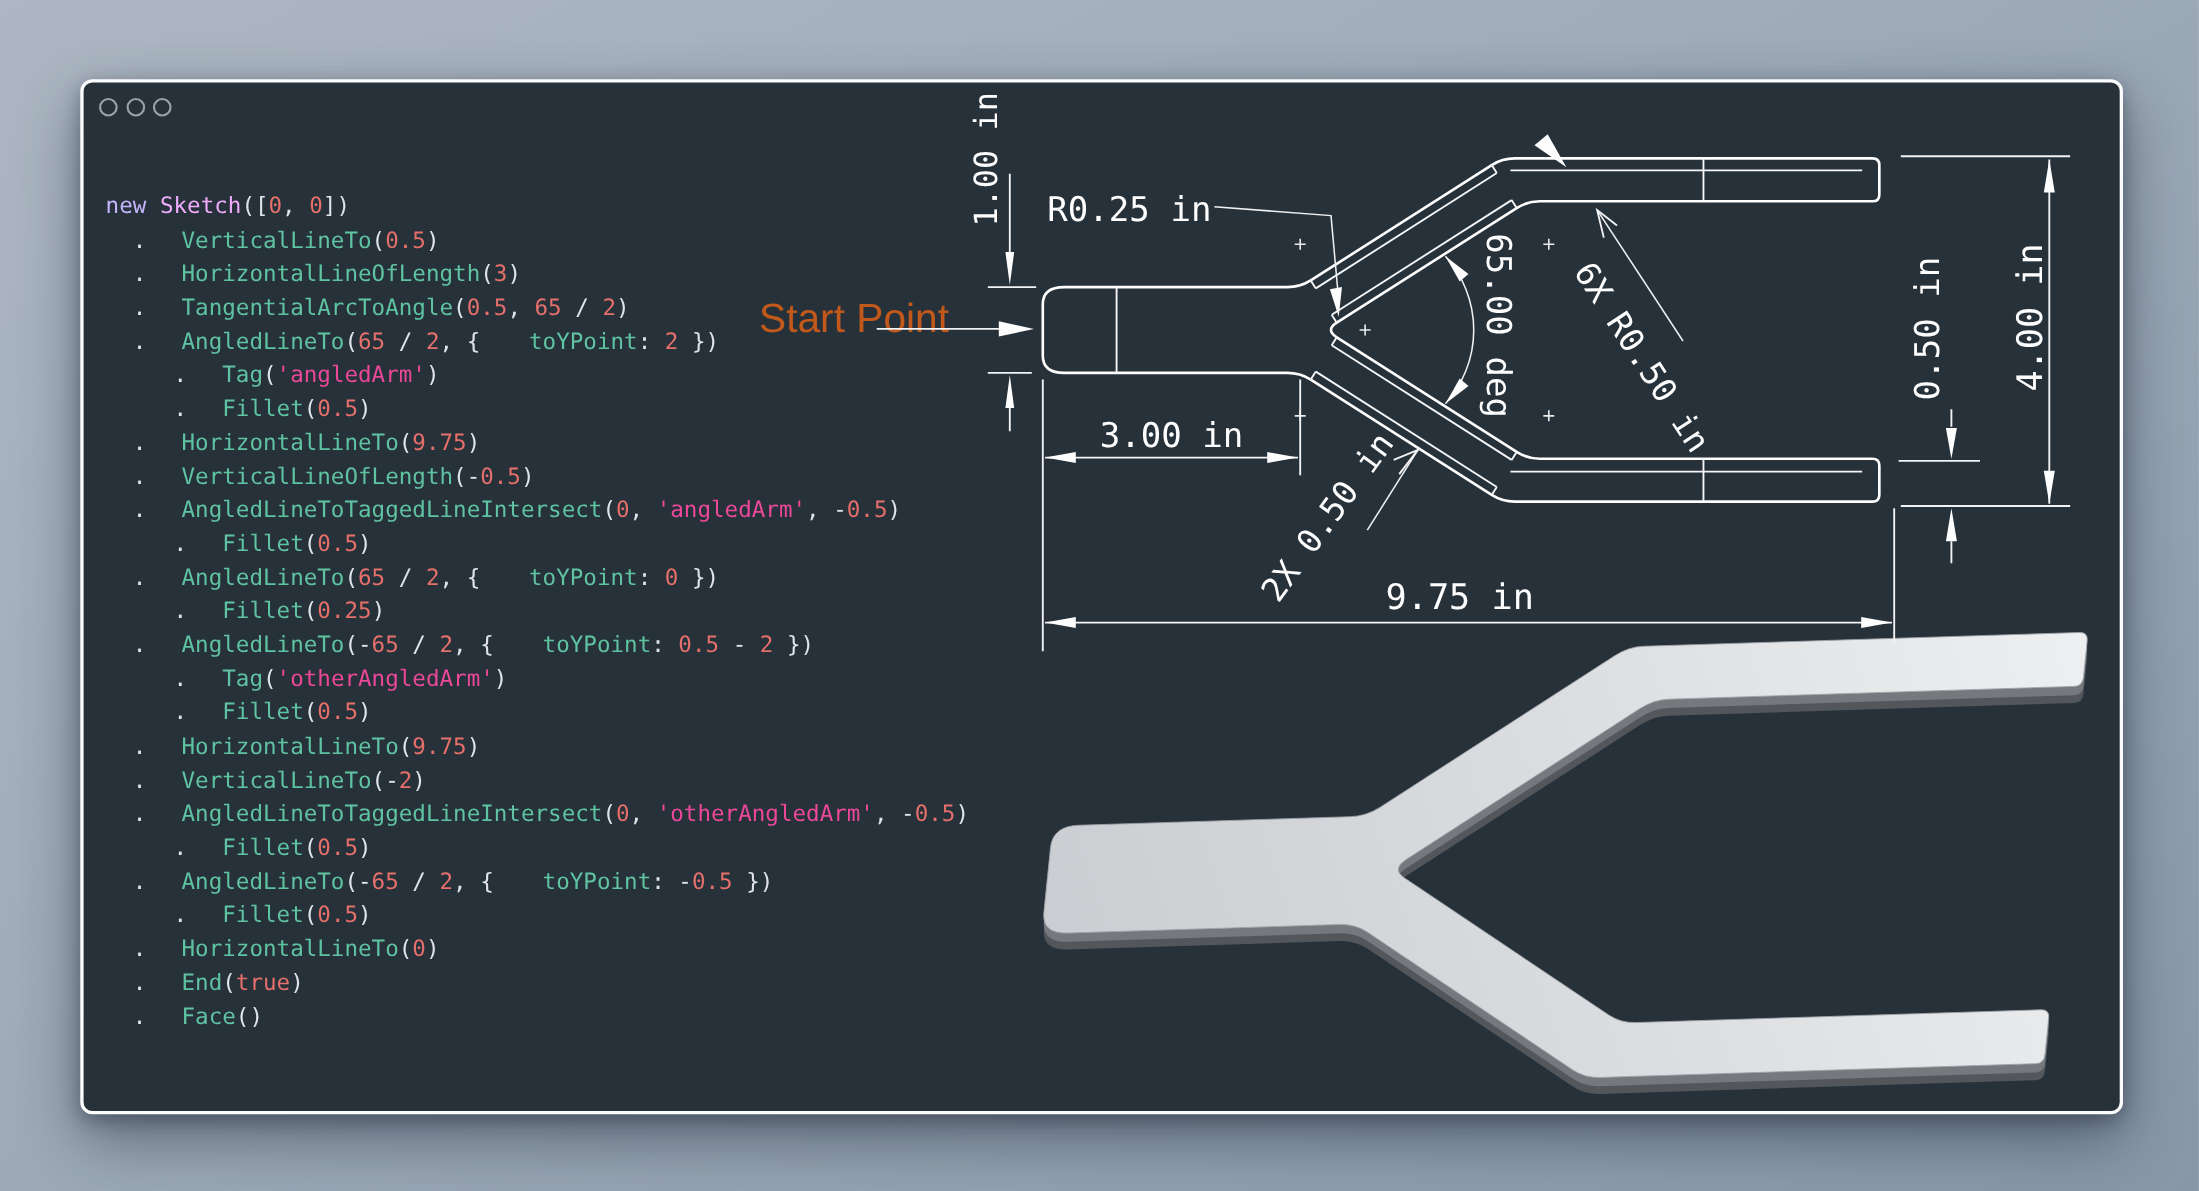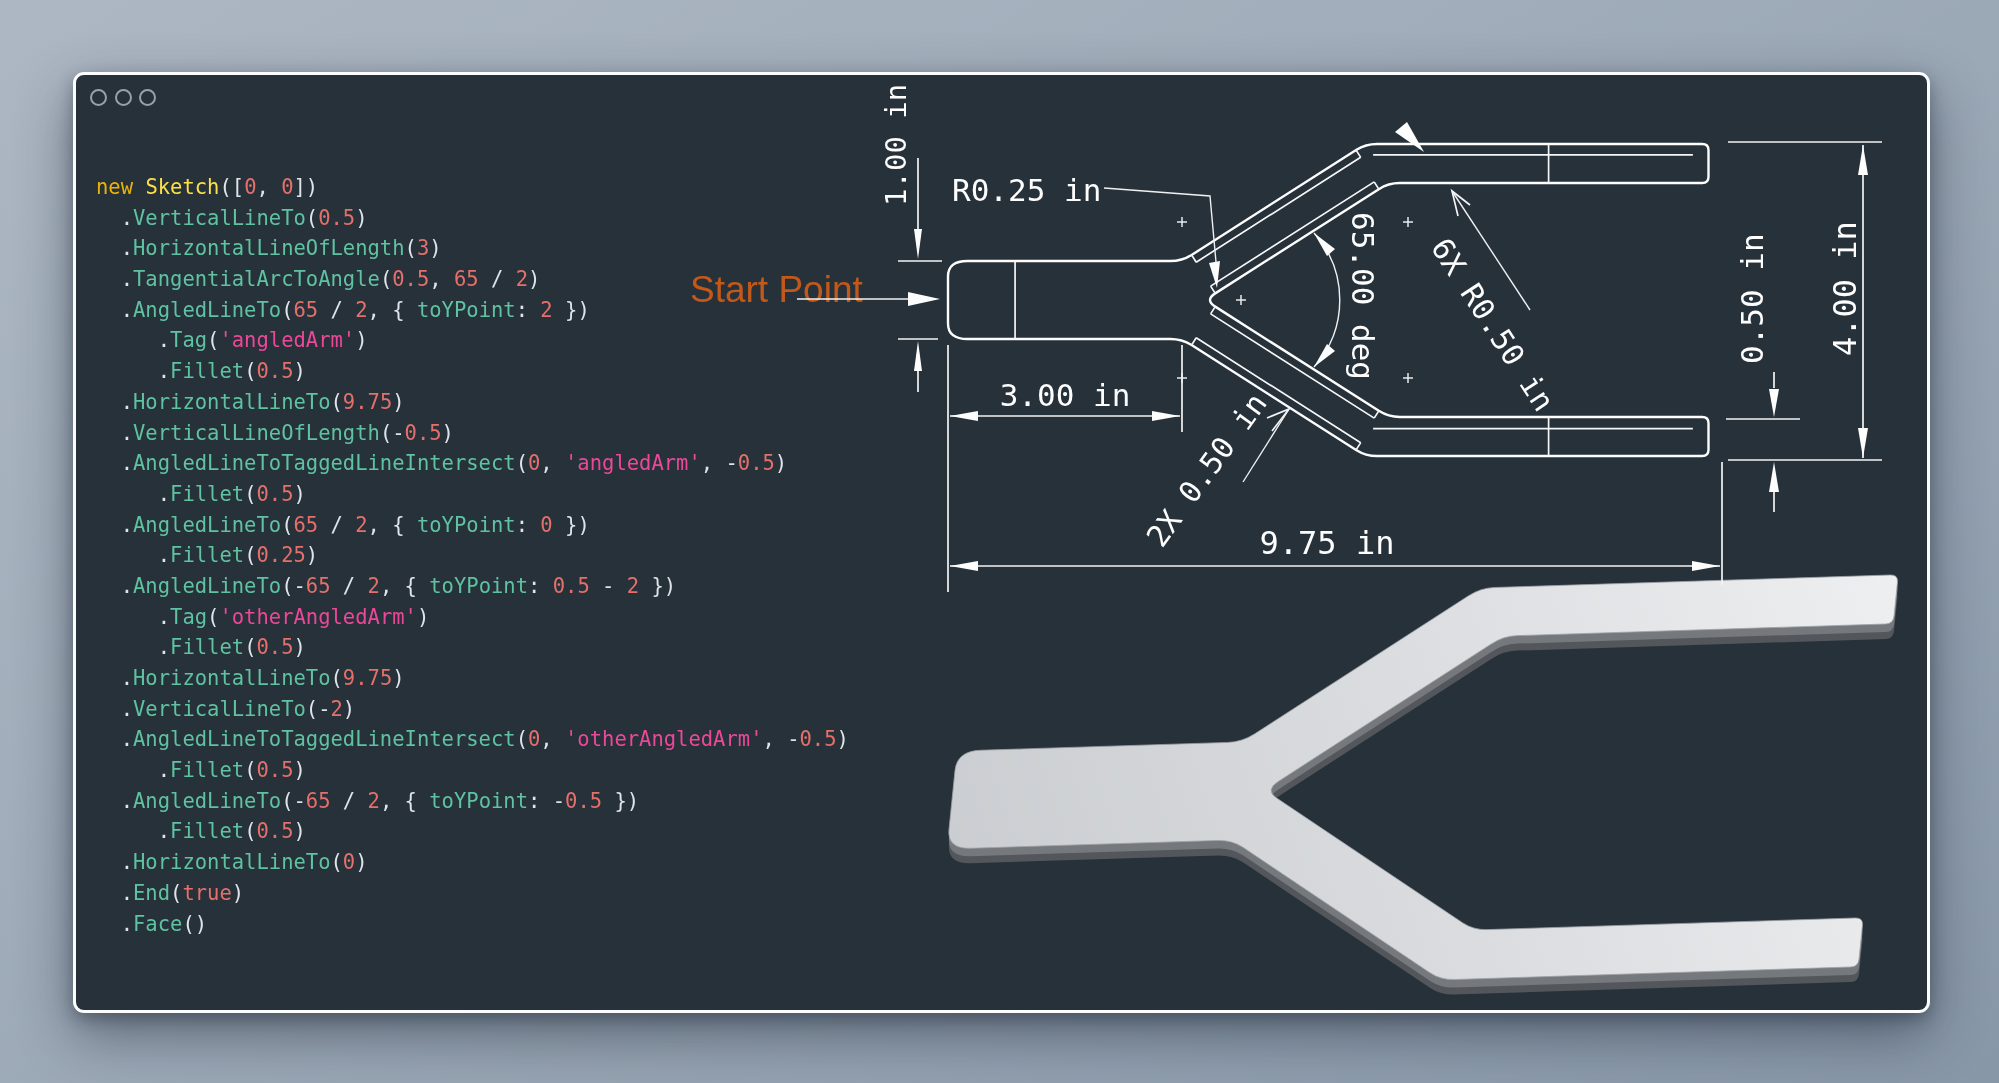--- a/index.html
+++ b/index.html
@@ -20,23 +20,23 @@
     position:absolute;top:14px;width:17px;height:17px;border-radius:50%;
     border:2px solid #99a0a8;box-sizing:border-box;background:transparent;
   }
   .tl-1{left:14px}.tl-2{left:39px}.tl-3{left:63px}
   .code-editor{
     position:absolute;left:20px;top:97px;width:860px;
     font-family:"DejaVu Sans Mono",monospace;font-size:20.5px;line-height:30.7px;
     white-space:pre;color:#dfe4ea;
   }
   .code-line{height:30.7px;}
-  .tok-k{color:#eab308;}
-  .tok-c{color:#fde047;}
-  .tok-f{color:#5fc3a2;}
+  .tok-k{color:#c4b5fd;}
+  .tok-c{color:#f0abfc;}
+  .tok-f{color:#5fc3a2;margin-left:32px;}
   .tok-s{color:#ec4899;}
   .tok-n{color:#e5706b;}
   .tok-p{color:#dfe4ea;}
   .cad-svg{position:absolute;left:0;top:0;width:1851px;height:935px;}
   .outline{fill:none;stroke:#fdfdfd;stroke-width:2.4;vector-effect:non-scaling-stroke;stroke-linejoin:round;}
   .detail{fill:none;stroke:#f5f6f7;stroke-width:1.7;vector-effect:non-scaling-stroke;}
   .dim{fill:none;stroke:#f2f3f4;stroke-width:1.7;}
   .dim-thin{fill:none;stroke:#eef0f1;stroke-width:1.4;}
   .arrow{fill:#fdfdfd;stroke:none;}
   .openarrow{fill:none;stroke:#f2f3f4;stroke-width:1.7;}

